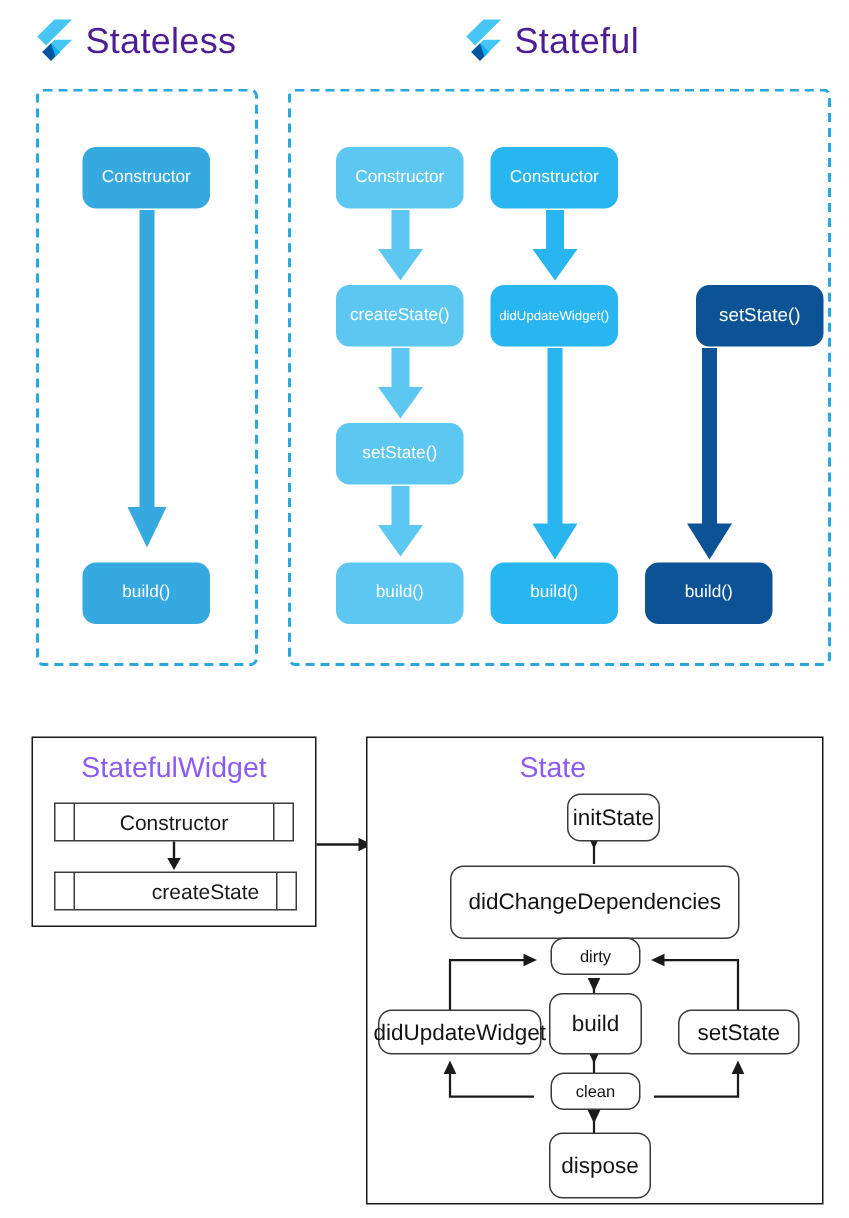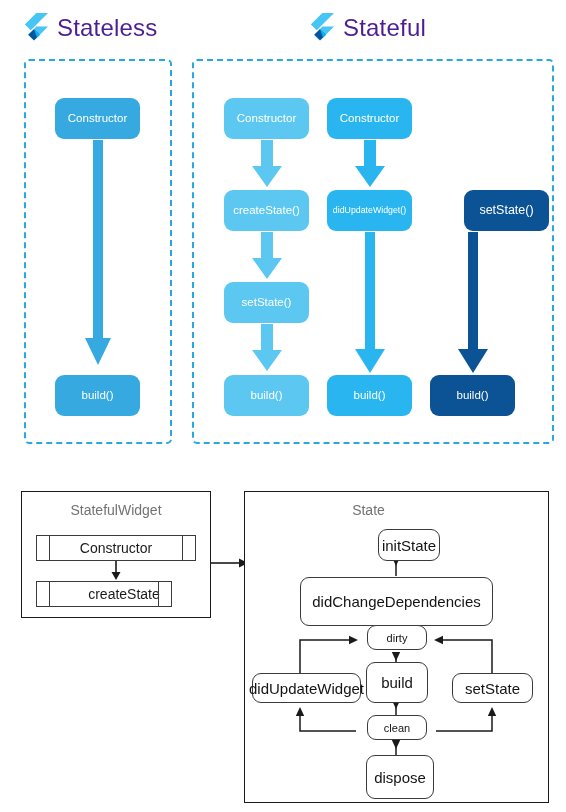--- a/index.html
+++ b/index.html
@@ -28,21 +28,21 @@
   .f-13{font-size:12.5px;}
   .f-12{font-size:11.5px;}
   .f-9 {font-size:8.8px;}
 
   
   .blockarrow{position:absolute;}
 
   
   .uml-panel{position:absolute;border:1.6px solid #1a1a1a;background:#fff;
              box-sizing:border-box;}
-  .uml-title{position:absolute;font-size:14px;color:#737373;text-align:center;
+  .uml-title{position:absolute;font-size:19px;color:#8b5cf6;text-align:center;
              line-height:1;}
   .uml-slot{position:absolute;border:1.4px solid #3b3b3b;box-sizing:border-box;
             background:#fff;display:flex;align-items:center;justify-content:center;
             font-size:14px;color:#1a1a1a;}
   .uml-slot::before,.uml-slot::after{content:"";position:absolute;top:0;bottom:0;
             width:0;border-left:1.4px solid #3b3b3b;}
   .uml-slot::before{left:12px;}
   .uml-slot::after{right:12px;}
 
   .rbox{position:absolute;border:1.5px solid #3a3a3a;border-radius:9px;
@@ -134,21 +134,21 @@
 
 <div class="uml-panel" style="left:21px;top:491px;width:190px;height:127px;"></div>
 <div class="uml-title" style="left:21px;top:503px;width:190px;">StatefulWidget</div>
 <div class="uml-slot" style="left:36px;top:535px;width:160px;height:26px;">Constructor</div>
 <div class="blockarrow" style="left:100px;top:561px;">
   <svg width="32" height="20" viewBox="0 0 32 20">
     <line x1="16" y1="0" x2="16" y2="13" stroke="#1a1a1a" stroke-width="1.6"></line>
     <polygon points="16,19 11.5,11 20.5,11" fill="#1a1a1a"></polygon>
   </svg>
 </div>
-<div class="uml-slot" style="left:36px;top:581px;width:136px;height:26px;padding-left:40px;">createState</div>
+<div class="uml-slot" style="left:36px;top:581px;width:162px;height:26px;padding-left:40px;">createState</div>
 
 <div class="blockarrow" style="left:211px;top:553px;">
   <svg width="38" height="20" viewBox="0 0 38 20">
     <line x1="0" y1="10" x2="30" y2="10" stroke="#1a1a1a" stroke-width="1.6"></line>
     <polygon points="37,10 28,5.5 28,14.5" fill="#1a1a1a"></polygon>
   </svg>
 </div>
 
 <div class="uml-panel" style="left:244px;top:491px;width:305px;height:312px;"></div>
 <div class="uml-title" style="left:244px;top:503px;width:249px;">State</div>

